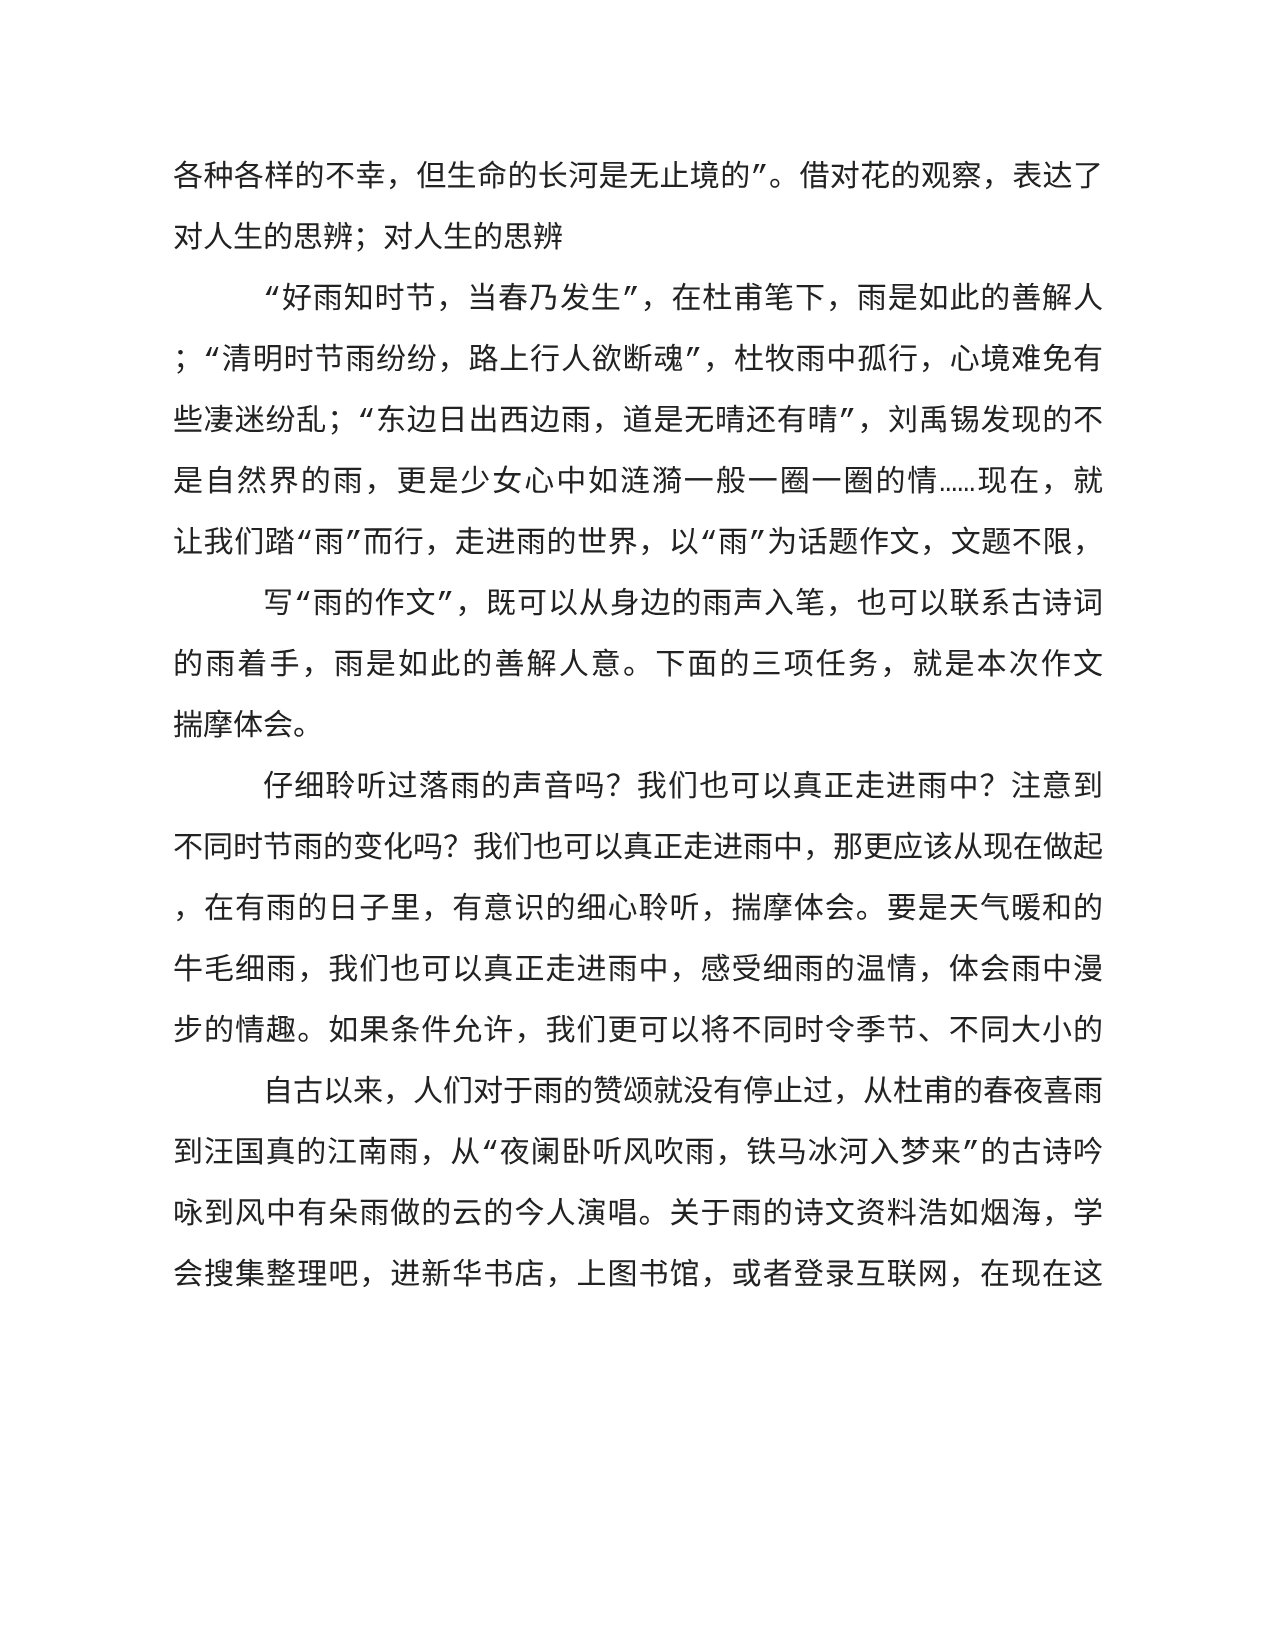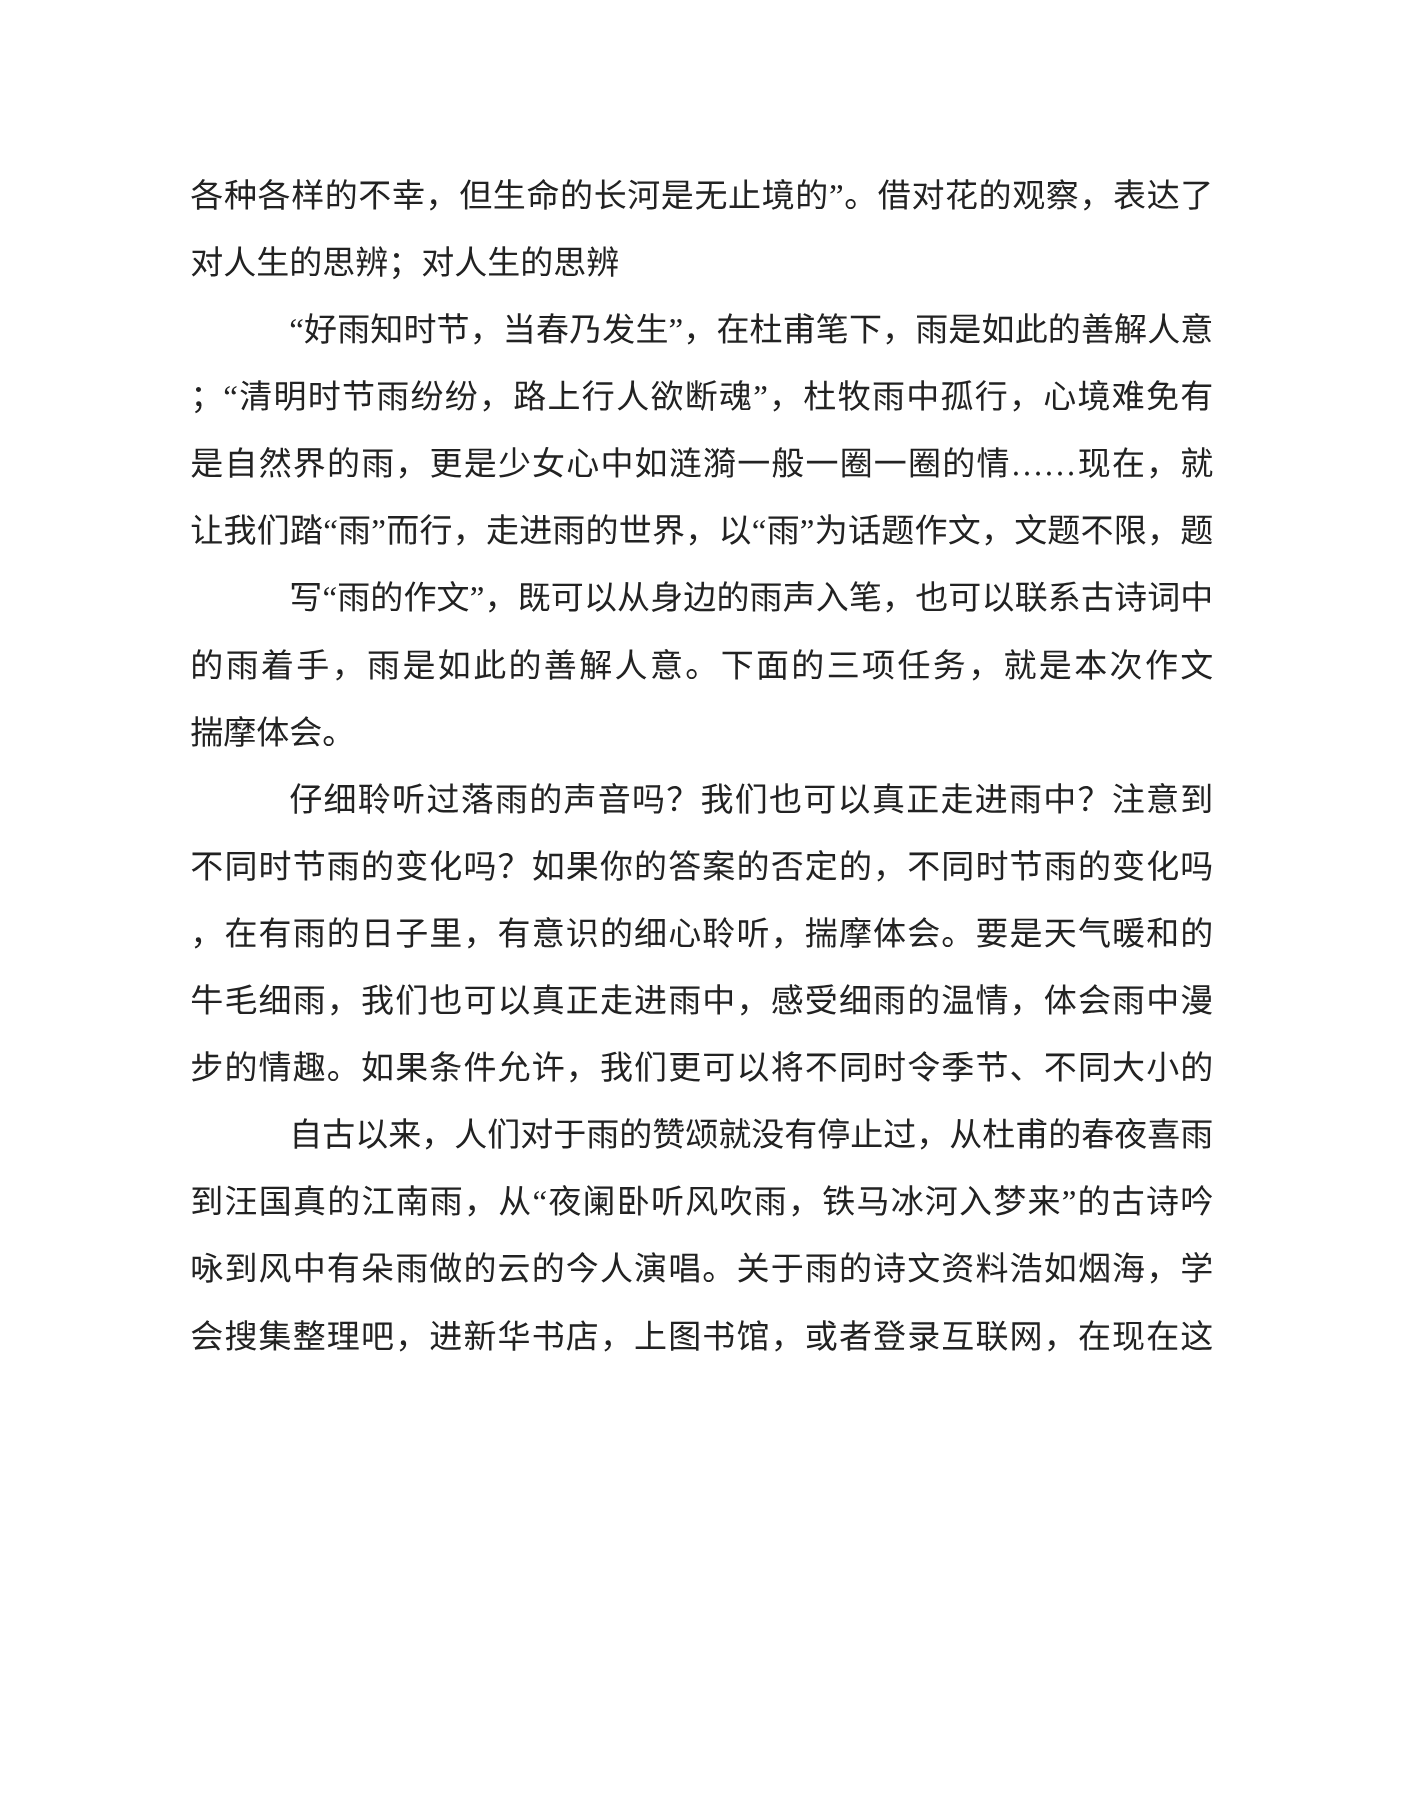--- a/index.html
+++ b/index.html
@@ -22,45 +22,47 @@
     top: 148px;
     width: 930px;
     font-size: 30px;
     line-height: 61px;
     color: #222222;
     letter-spacing: 0;
   }
   .text-line {
     height: 61px;
     overflow: hidden;
+    font-family: Liberation Mono, monospace;
   }
   .text-line.justify {
     text-align: justify;
     text-align-last: justify;
   }
   .text-line.indent {
     text-indent: 90px;
   }
 </style>
 </head>
 <body>
 
 <div class="page">
   <div class="doc-body" style="color: rgb(34, 34, 34);">
       <div class="text-line justify">各种各样的不幸，但生命的长河是无止境的”。借对花的观察，表达了</div>
       <div class="text-line">对人生的思辨；对人生的思辨</div>
       <div class="text-line justify indent">“好雨知时节，当春乃发生”，在杜甫笔下，雨是如此的善解人意</div>
       <div class="text-line justify">；“清明时节雨纷纷，路上行人欲断魂”，杜牧雨中孤行，心境难免有</div>
+      <div class="text-line justify">些凄迷纷乱；“东边日出西边雨，道是无晴还有晴”，刘禹锡发现的不</div>
       <div class="text-line justify">是自然界的雨，更是少女心中如涟漪一般一圈一圈的情……现在，就</div>
       <div class="text-line justify">让我们踏“雨”而行，走进雨的世界，以“雨”为话题作文，文题不限，题</div>
       <div class="text-line justify indent">写“雨的作文”，既可以从身边的雨声入笔，也可以联系古诗词中</div>
       <div class="text-line justify">的雨着手，雨是如此的善解人意。下面的三项任务，就是本次作文</div>
       <div class="text-line">揣摩体会。</div>
       <div class="text-line justify indent">仔细聆听过落雨的声音吗？我们也可以真正走进雨中？注意到</div>
-      <div class="text-line justify">不同时节雨的变化吗？如果你的答案的否定的，不同时节雨的变化吗</div>
+      <div class="text-line justify">不同时节雨的变化吗？我们也可以真正走进雨中，那更应该从现在做起</div>
       <div class="text-line justify">，在有雨的日子里，有意识的细心聆听，揣摩体会。要是天气暖和的</div>
       <div class="text-line justify">牛毛细雨，我们也可以真正走进雨中，感受细雨的温情，体会雨中漫</div>
       <div class="text-line justify">步的情趣。如果条件允许，我们更可以将不同时令季节、不同大小的</div>
       <div class="text-line justify indent">自古以来，人们对于雨的赞颂就没有停止过，从杜甫的春夜喜雨</div>
       <div class="text-line justify">到汪国真的江南雨，从“夜阑卧听风吹雨，铁马冰河入梦来”的古诗吟</div>
       <div class="text-line justify">咏到风中有朵雨做的云的今人演唱。关于雨的诗文资料浩如烟海，学</div>
       <div class="text-line justify">会搜集整理吧，进新华书店，上图书馆，或者登录互联网，在现在这</div>
     </div>
 </div>
 

